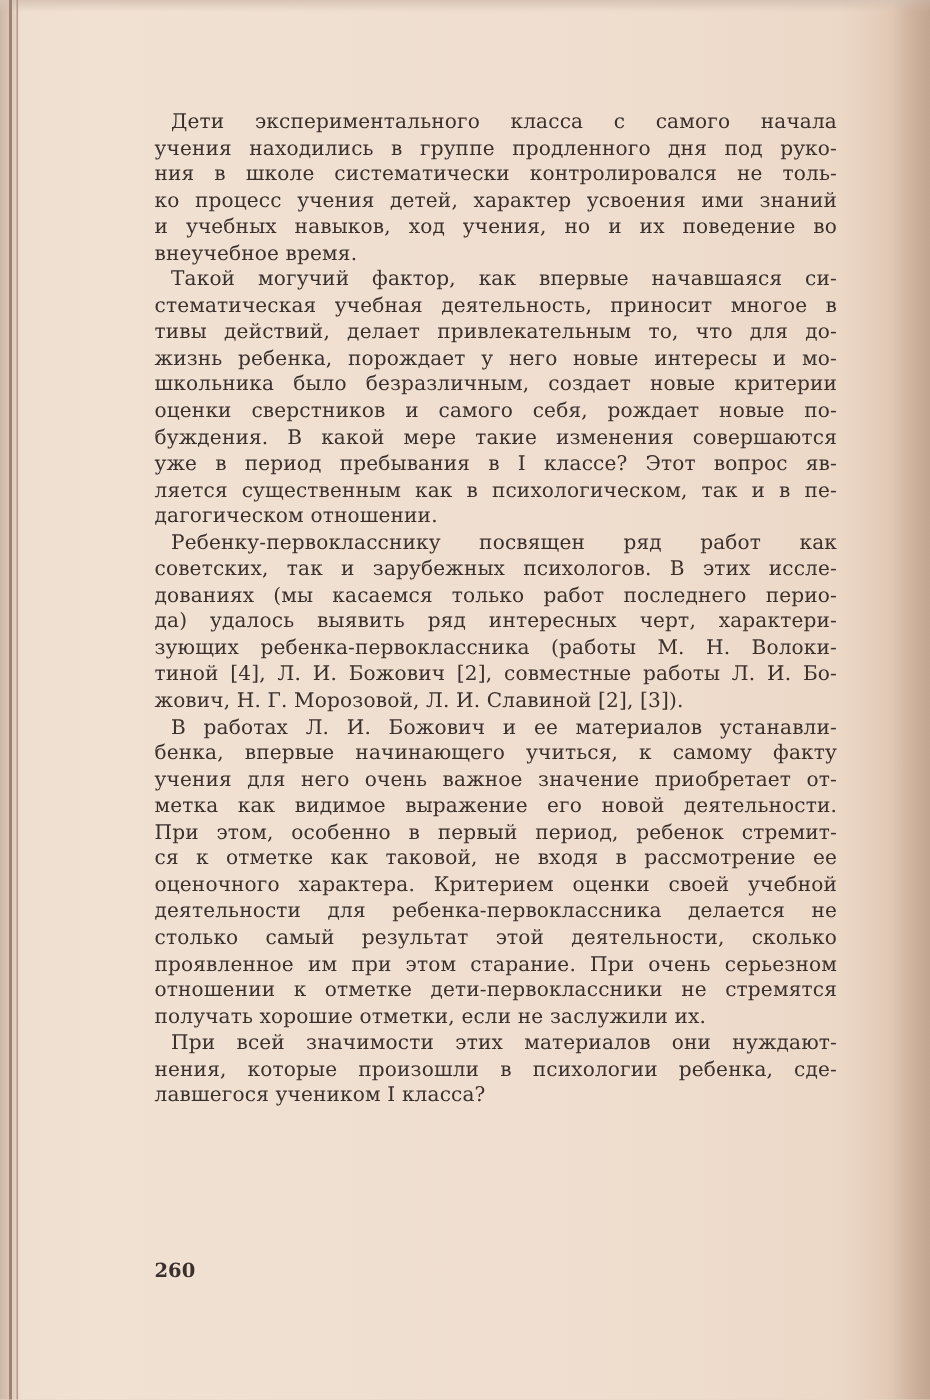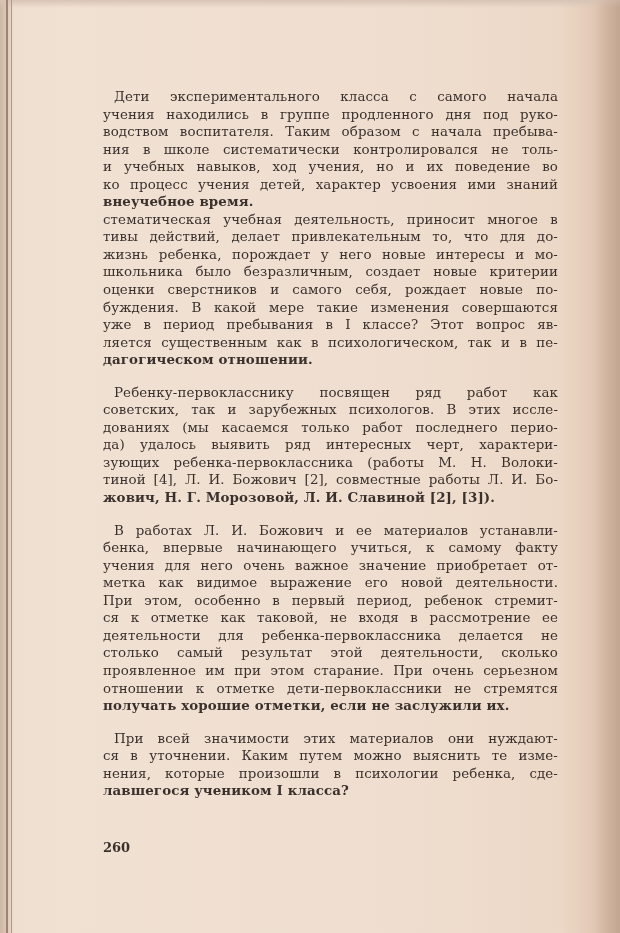--- a/index.html
+++ b/index.html
@@ -16,47 +16,47 @@
     .spine-line.l2 { left:11px; width:1px; background:#b29a8a; }
     .right-shadow { position:absolute; top:0; bottom:0; left:595px; width:25px;
       background: linear-gradient(90deg, rgba(190,160,140,0.0), rgba(170,140,120,0.35)); }
     .top-edge { position:absolute; left:0; right:0; top:0; height:8px; background:linear-gradient(#d8c4b5, rgba(0,0,0,0)); }
     .text {
       position:absolute; left:103px; top:73px; width:455px;
       font-family:"DejaVu Serif", serif; font-size:13.4px; line-height:17.55px;
       color:#3a302c; letter-spacing:0.1px;
     }
     .line { display:block; white-space:nowrap; text-align:justify; text-align-last:justify; height:17.55px; }
-    .line.last { text-align-last:left;font-weight:bold; }
-    .line.indent { padding-left:11px;margin-top:15px; }
+    .line.last { text-align-last:left; }
+    .line.indent { padding-left:11px; }
     .page-number {
       position:absolute; left:103px; top:840px;
       font-family:"DejaVu Serif", serif; font-size:13px; font-weight:bold; color:#3a302c;
     }
   </style>
 </head>
 <body>
 
 <div class="page">
   <div class="top-edge"></div>
   <div class="spine-line l1"></div>
   <div class="spine-line l2"></div>
   <div class="right-shadow"></div>
 
   <div class="text" id="text-block">
       <div>
         <span class="line indent">Дети экспериментального класса с самого начала</span>
         <span class="line">учения находились в группе продленного дня под руко-</span>
-        <span class="line">водством воспитателя. Таким образом с начала пребыва-</span>
         <span class="line">ния в школе систематически контролировался не толь-</span>
+        <span class="line">ко процесс учения детей, характер усвоения ими знаний</span>
         <span class="line">и учебных навыков, ход учения, но и их поведение во</span>
-        <span class="line">ко процесс учения детей, характер усвоения ими знаний</span>
         <span class="line last">внеучебное время.</span>
       </div>
       <div>
+        <span class="line indent">Такой могучий фактор, как впервые начавшаяся си-</span>
         <span class="line">стематическая учебная деятельность, приносит многое в</span>
         <span class="line">тивы действий, делает привлекательным то, что для до-</span>
         <span class="line">жизнь ребенка, порождает у него новые интересы и мо-</span>
         <span class="line">школьника было безразличным, создает новые критерии</span>
         <span class="line">оценки сверстников и самого себя, рождает новые по-</span>
         <span class="line">буждения. В какой мере такие изменения совершаются</span>
         <span class="line">уже в период пребывания в I классе? Этот вопрос яв-</span>
         <span class="line">ляется существенным как в психологическом, так и в пе-</span>
         <span class="line last">дагогическом отношении.</span>
       </div>
@@ -69,28 +69,28 @@
         <span class="line">тиной [4], Л. И. Божович [2], совместные работы Л. И. Бо-</span>
         <span class="line last">жович, Н. Г. Морозовой, Л. И. Славиной [2], [3]).</span>
       </div>
       <div>
         <span class="line indent">В работах Л. И. Божович и ее материалов устанавли-</span>
         <span class="line">бенка, впервые начинающего учиться, к самому факту</span>
         <span class="line">учения для него очень важное значение приобретает от-</span>
         <span class="line">метка как видимое выражение его новой деятельности.</span>
         <span class="line">При этом, особенно в первый период, ребенок стремит-</span>
         <span class="line">ся к отметке как таковой, не входя в рассмотрение ее</span>
+        <span class="line">оценочного характера. Критерием оценки своей учебной</span>
         <span class="line">деятельности для ребенка-первоклассника делается не</span>
         <span class="line">столько самый результат этой деятельности, сколько</span>
         <span class="line">проявленное им при этом старание. При очень серьезном</span>
         <span class="line">отношении к отметке дети-первоклассники не стремятся</span>
         <span class="line last">получать хорошие отметки, если не заслужили их.</span>
       </div>
       <div>
         <span class="line indent">При всей значимости этих материалов они нуждают-</span>
-        <span class="line">ся в уточнении. Каким путем можно выяснить те изме-</span>
         <span class="line">нения, которые произошли в психологии ребенка, сде-</span>
         <span class="line last">лавшегося учеником I класса?</span>
       </div>
     </div>
 
   <div class="page-number">260</div>
 </div>
 
 </body></html>

